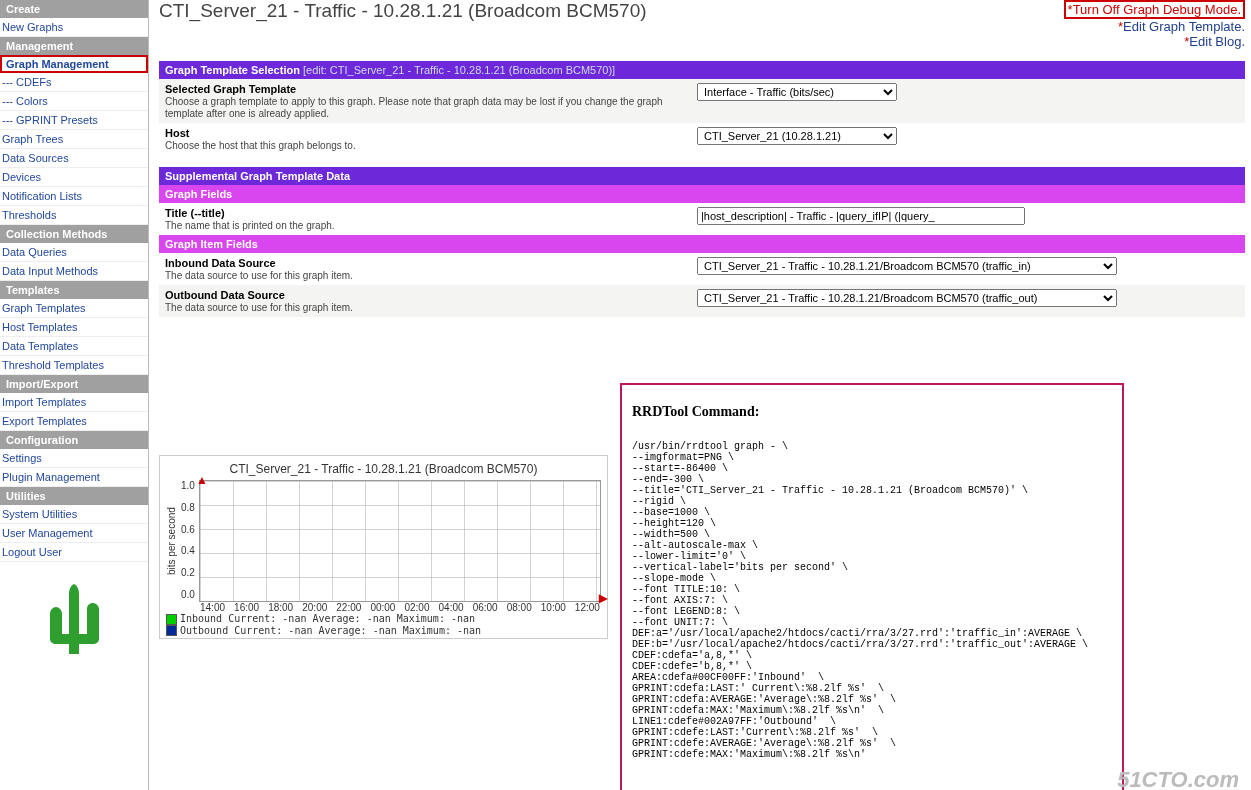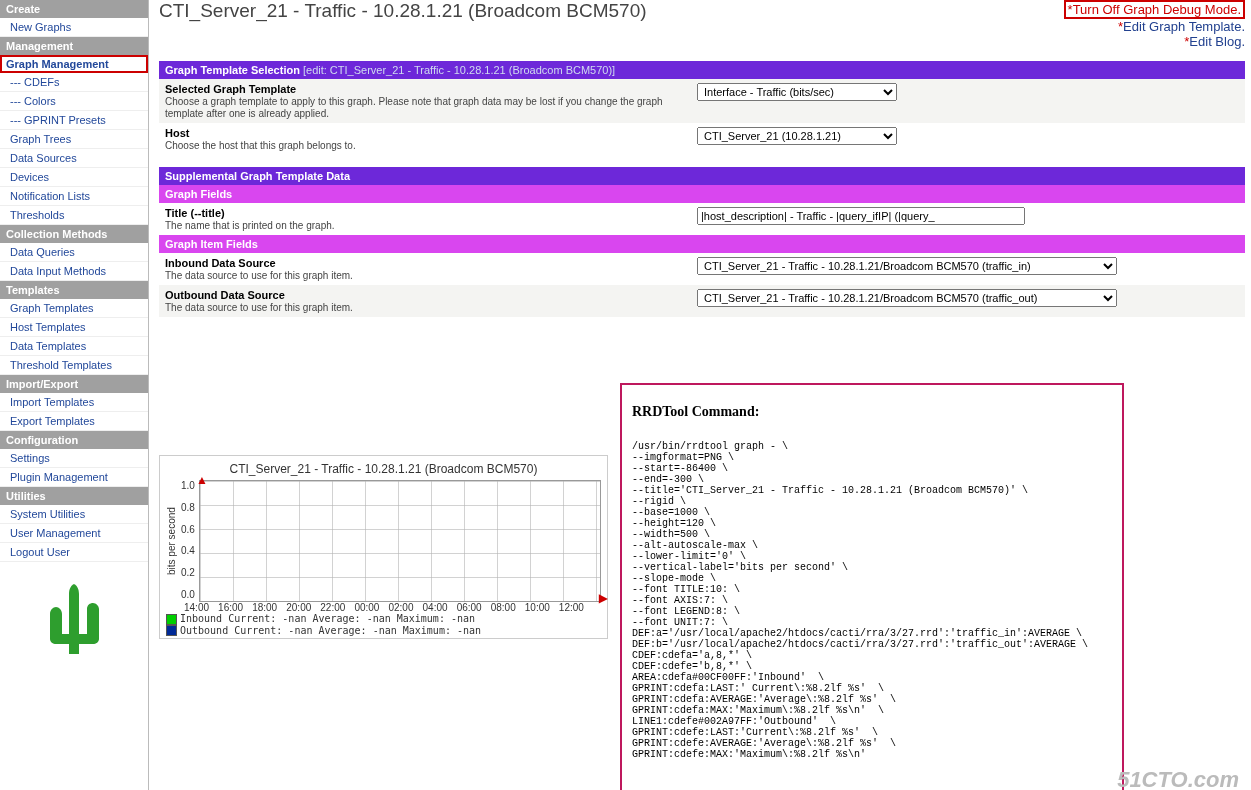--- a/index.html
+++ b/index.html
@@ -1,19 +1,19 @@
 <!DOCTYPE html>
 <html><head>
 <meta charset="utf-8">
 <style>
   body { margin:0; font-family: Verdana, Arial, sans-serif; font-size:11px; color:#000; background:#fff; }
   .container { display:flex; width:1251px; }
   .sidebar { width:148px; border-right:1px solid #bbb; }
   .sb-h { background:#a0a0a0; color:#fff; font-weight:bold; padding:3px 6px; font-size:11px; }
-  .sb-i { padding:3px 10px; color:#22489a; cursor:pointer; border-bottom:1px solid #eee; }
+  .sb-i { padding:3px 2px; color:#22489a; cursor:pointer; border-bottom:1px solid #eee; }
   .sb-i.sel { border:2px solid #c00; padding:1px 4px; font-weight:bold; }
   .cactus { margin:12px auto; width:60px; height:80px; position:relative; }
   .main { flex:1; padding:0 6px 10px 10px; }
   .top-row { display:flex; align-items:flex-start; }
   .page-title { font-size:19px; color:#444; }
   .toplinks { margin-left:auto; text-align:right; font-size:13px; font-weight:normal; }
   .toplinks .dbg { color:#c00; border:2px solid #c00; padding:0 2px; display:inline-block; }
   .toplinks .lk { color:#22418f; }
   .toplinks .ast { color:#c00; }
   .bar { background:#6d28d9; color:#fff; font-weight:bold; padding:3px 6px; font-size:11px; margin-top:12px; }
@@ -31,21 +31,21 @@
   .graph-wrap .gt { text-align:center; font-size:12px; color:#333; margin-bottom:4px; }
   .plot-area { display:flex; }
   .yaxis-label { writing-mode:vertical-rl; transform:rotate(180deg); font-size:10px; color:#333; margin-right:4px; text-align:center;}
   .yticks { display:flex; flex-direction:column; justify-content:space-between; height:120px; text-align:center; font-size:10px; color:#333; margin-right:4px;}
   .plot-grid { border:1px solid #999; width:400px; height:120px; position:relative; background:
     repeating-linear-gradient(to right, rgba(180,180,180,0.6) 0 1px, transparent 1px 33px),
     repeating-linear-gradient(to bottom, rgba(180,180,180,0.6) 0 1px, transparent 1px 24px);
   }
   .arrow-r { position:absolute; right:-8px; bottom:-4px; color:#c00; font-size:12px;}
   .arrow-u { position:absolute; left:-4px; top:-8px; color:#c00; font-size:12px;}
-  .xticks { display:flex; justify-content:space-between; font-size:10px; color:#333; margin-left:18px; width:400px; }
+  .xticks { display:flex; justify-content:space-between; font-size:10px; color:#333; margin-left:34px; width:400px; }
   .legend { font-size:10px; color:#333; font-family:monospace;}
   .sw { display:inline-block; width:9px; height:9px; border:1px solid #555; vertical-align:middle; margin-right:3px; }
   .rrd-box { border:2px solid #be185d; padding:8px 10px; font-family: "Courier New", monospace; font-size:10px; white-space:pre; max-width:480px; overflow:auto;margin-top:48px;}
   .rrd-title { font-family:Verdana; font-size:14px; font-weight:bold; margin-bottom:10px; }
   .says { font-size:14px; font-weight:bold; margin-top:14px;}
   .ok { font-family:monospace; font-size:10px; margin-top:8px;}
   .watermark { position:absolute; right:6px; bottom:6px; color:#bbb; font-size:22px; font-weight:bold; font-style:italic; text-align:right; line-height:1;}
   .watermark small { font-size:10px;}
   .rside-wrap { position:relative; flex:1;}
 </style>

